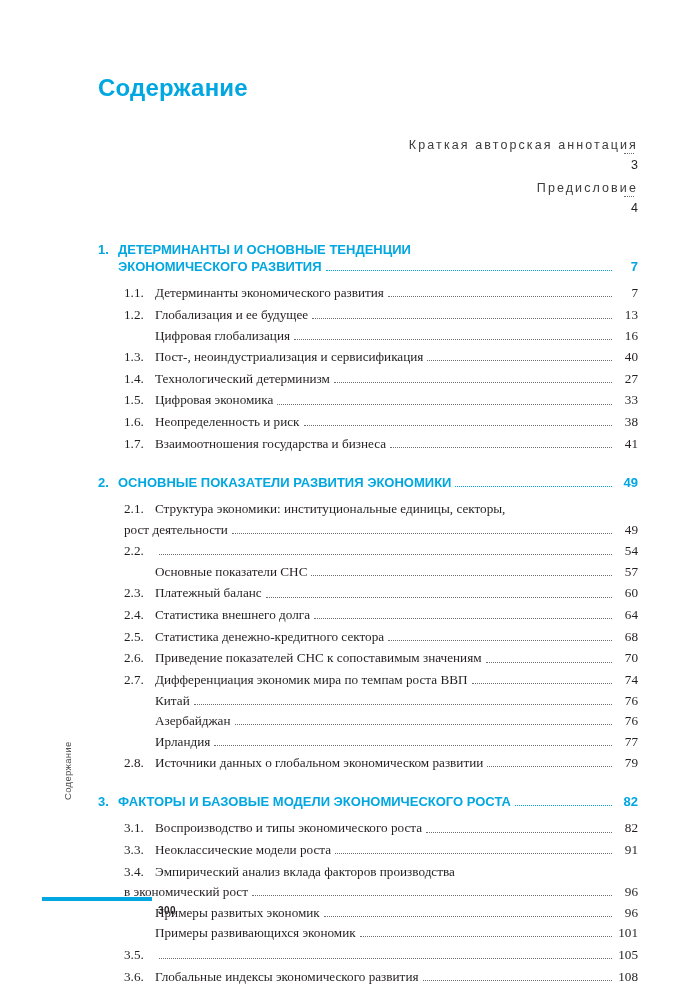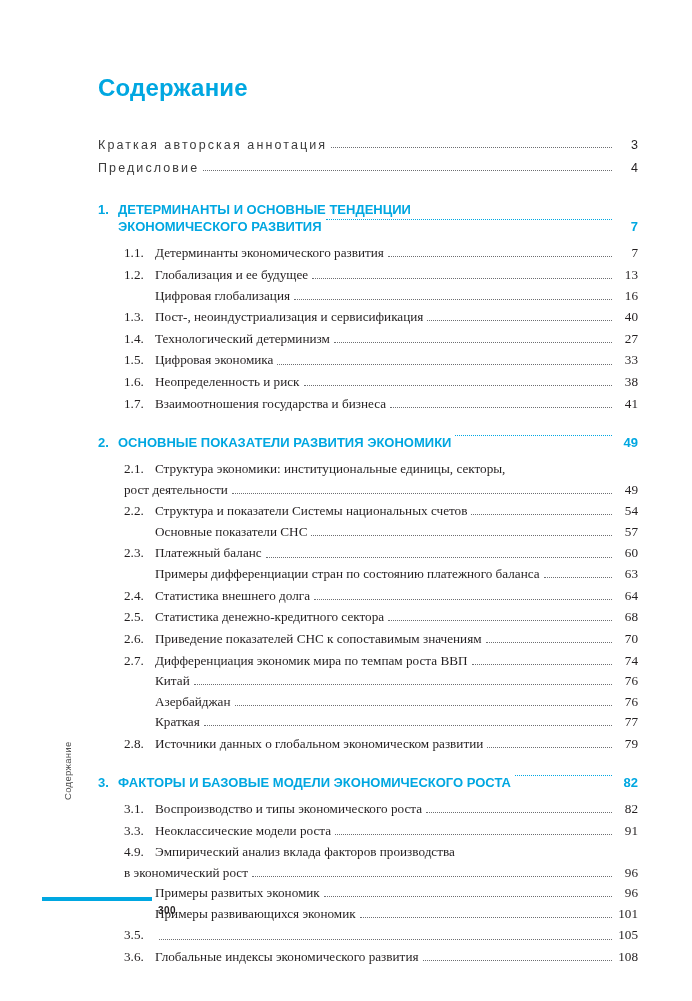--- a/index.html
+++ b/index.html
@@ -96,20 +96,21 @@
   
   .front {
     margin-bottom: 8px;
   }
   .front .row {
     font-family: "Liberation Sans", sans-serif;
     font-size: 12.5px;
     letter-spacing: 2.1px;
     color: #3b3b3b;
     margin-bottom: 9px;
+    flex-direction: column;
   }
   .front .pg {
     letter-spacing: 0;
     color: #231f20;
     font-size: 12.5px;
   }
 
   
   .chapter {
     margin-top: 22px;
@@ -129,20 +130,21 @@
   .chap-num {
     flex: 0 0 auto;
     width: 20px;
     text-align: left;
   }
   .chap-body {
     flex: 1 1 auto;
   }
   .chap-line {
     display: flex;
+    align-items: flex-end;
     width: 100%;
   }
   .chap-head .leader {
     border-bottom: 1px dotted #00a7e1;
   }
   .chap-head .pg {
     color: #00a7e1;
   }
 
   .sections {
@@ -289,40 +291,34 @@
           <span class="sec-num">2.1.</span>
           <span class="sec-txt">Структура экономики: институциональные единицы, секторы,</span>
         </div>
         <div class="sec-cont">
           <span class="sec-txt">рост деятельности</span>
           <span class="leader"></span>
           <span class="pg">49</span>
         </div>
         <div class="sec-row">
           <span class="sec-num">2.2.</span>
-          <span class="sec-txt">Структура и показатели Системы национальных счетов</span>
           <span class="leader"></span>
           <span class="pg">54</span>
         </div>
         <div class="sub-row">
           <span class="sec-txt">Основные показатели СНС</span>
           <span class="leader"></span>
           <span class="pg">57</span>
         </div>
         <div class="sec-row">
           <span class="sec-num">2.3.</span>
           <span class="sec-txt">Платежный баланс</span>
           <span class="leader"></span>
           <span class="pg">60</span>
         </div>
-        <div class="sub-row">
-          <span class="sec-txt">Примеры дифференциации стран по состоянию платежного баланса</span>
-          <span class="leader"></span>
-          <span class="pg">63</span>
-        </div>
         <div class="sec-row">
           <span class="sec-num">2.4.</span>
           <span class="sec-txt">Статистика внешнего долга</span>
           <span class="leader"></span>
           <span class="pg">64</span>
         </div>
         <div class="sec-row">
           <span class="sec-num">2.5.</span>
           <span class="sec-txt">Статистика денежно-кредитного сектора</span>
           <span class="leader"></span>
@@ -344,21 +340,21 @@
           <span class="sec-txt">Китай</span>
           <span class="leader"></span>
           <span class="pg">76</span>
         </div>
         <div class="sub-row">
           <span class="sec-txt">Азербайджан</span>
           <span class="leader"></span>
           <span class="pg">76</span>
         </div>
         <div class="sub-row">
-          <span class="sec-txt">Краткая</span>
+          <span class="sec-txt">Ирландия</span>
           <span class="leader"></span>
           <span class="pg">77</span>
         </div>
         <div class="sec-row">
           <span class="sec-num">2.8.</span>
           <span class="sec-txt">Источники данных о глобальном экономическом развитии</span>
           <span class="leader"></span>
           <span class="pg">79</span>
         </div>
       </div>
@@ -382,21 +378,21 @@
           <span class="leader"></span>
           <span class="pg">82</span>
         </div>
         <div class="sec-row">
           <span class="sec-num">3.3.</span>
           <span class="sec-txt">Неоклассические модели роста</span>
           <span class="leader"></span>
           <span class="pg">91</span>
         </div>
         <div class="sec-row nodots">
-          <span class="sec-num">4.9.</span>
+          <span class="sec-num">3.4.</span>
           <span class="sec-txt">Эмпирический анализ вклада факторов производства</span>
         </div>
         <div class="sec-cont">
           <span class="sec-txt">в экономический рост</span>
           <span class="leader"></span>
           <span class="pg">96</span>
         </div>
         <div class="sub-row">
           <span class="sec-txt">Примеры развитых экономик</span>
           <span class="leader"></span>

